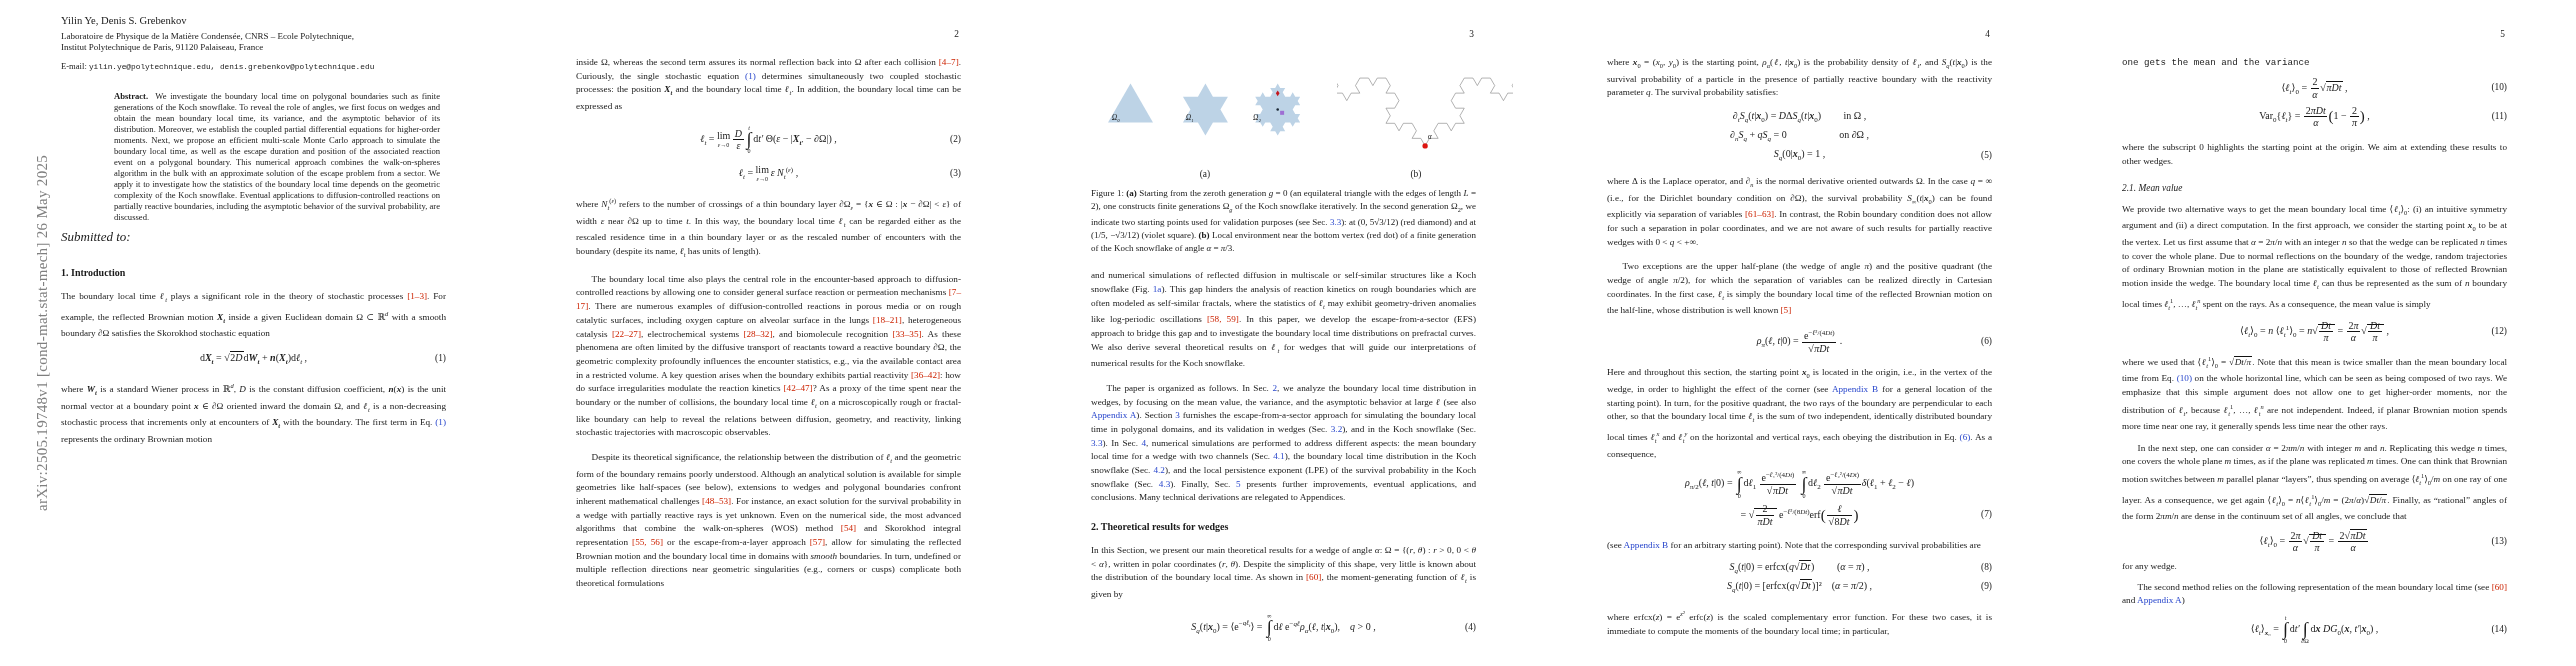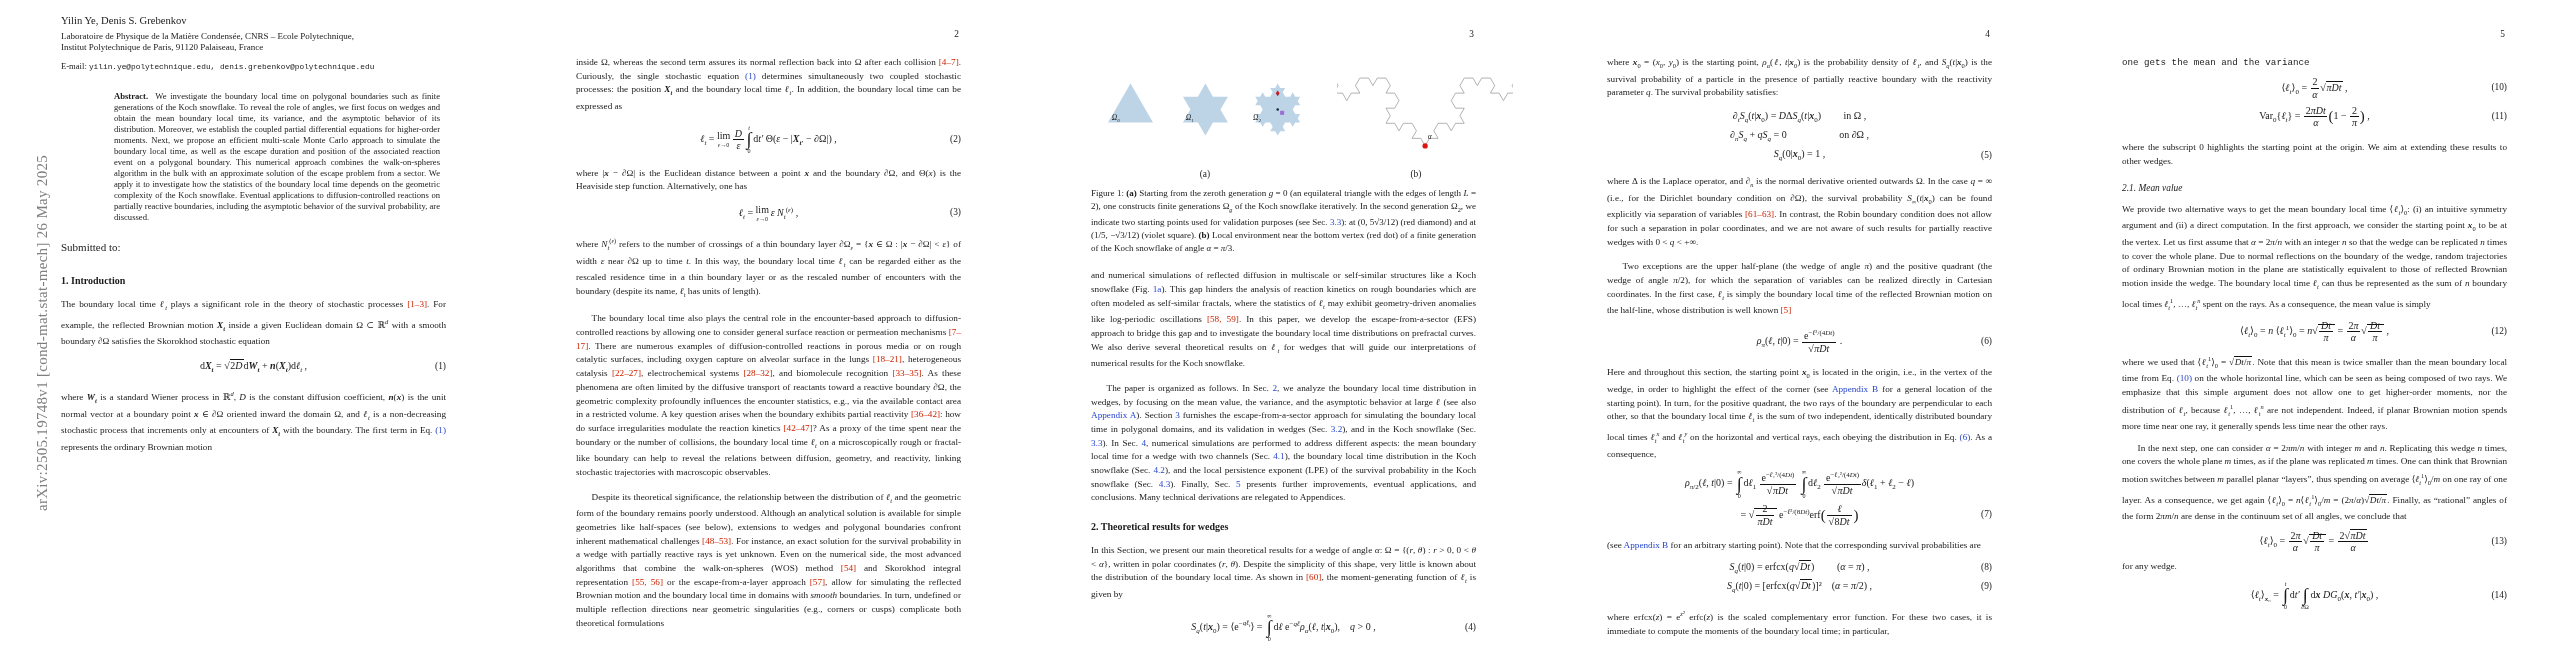--- a/index.html
+++ b/index.html
@@ -15,21 +15,21 @@
          font-size:15px;color:#7f7f7f;letter-spacing:0.3px;}
   .title{margin:119px 0 0 0;font-size:16.7px;line-height:25px;font-weight:bold;}
   .authors{margin-top:14.5px;font-size:10.6px;font-weight:normal;}
   .affil{font-size:9px;line-height:11.7px;}
   .affil-first{margin-top:5px;}
   .emailrow{margin-top:7.2px;font-size:8.6px;}
   .email-addr{font-family:"Liberation Mono","DejaVu Sans Mono",monospace;font-size:7.8px;}
   .abstract{margin:20px 0 0 53px;width:326px;font-size:8.6px;line-height:11px;text-align:justify;}
   .abslabel{font-weight:bold;}
   .keywords{margin-top:40px;font-size:8.6px;line-height:11.7px;text-align:justify;width:367px;}
-  .submitted{font-size:11px;margin-top:18px;}
+  .submitted{font-size:13px;margin-top:6px;font-style:italic;}
   h2.sec{font-size:10px;margin:22px 0 0 0;font-weight:bold;}
   h3.subsec{font-size:9.4px;margin:14.5px 0 0 0;font-weight:normal;font-style:italic;}
   p.body{font-size:9.2px;line-height:13.7px;text-align:justify;margin:12.2px 0 0 0;}
   p.noindent{text-indent:0;}
   p.indent{text-indent:15.6px;}
   p.cont{margin-top:11px;}
   .r{color:#cc2200;} .b{color:#2947cc;}
   
   .eq{position:relative;text-align:center;font-size:10px;margin:11px 0;line-height:1.25;}
   .eq.tight{margin:4.4px 0;}
@@ -86,21 +86,20 @@
               <span>lim</span>
               <span class="l2"><i>ε</i>→0</span>
             </span><span class="fr">
               <span class="n"><i>D</i></span>
               <span class="d"><i>ε</i></span>
             </span><span class="itg">
               <span class="l"><i>t</i></span>
               <span class="g">∫</span>
               <span class="l">0</span>
             </span>d<i>t′</i> Θ(<i>ε</i> − |<b><i>X</i><sub><i>t′</i></sub></b> − ∂Ω|) ,</span><span class="eqno">(2)</span></div>
-      <p class="body noindent">where |<b><i>x</i></b> − ∂Ω| is the Euclidean distance between a point <b><i>x</i></b> and the boundary ∂Ω, and Θ(<i>x</i>) is the Heaviside step function. Alternatively, one has</p>
       <div class="eq"><span><i>ℓ<sub>t</sub></i> = <span class="lim">
               <span>lim</span>
               <span class="l2"><i>ε</i>→0</span>
             </span><i>ε</i> <i>N</i><sub><i>t</i></sub><sup>(<i>ε</i>)</sup> ,</span><span class="eqno">(3)</span></div>
       <p class="body noindent">where <i>N</i><sub><i>t</i></sub><sup>(<i>ε</i>)</sup> refers to the number of crossings of a thin boundary layer ∂Ω<sub><i>ε</i></sub> = {<b><i>x</i></b> ∈ Ω : |<b><i>x</i></b> − ∂Ω| &lt; <i>ε</i>} of width <i>ε</i> near ∂Ω up to time <i>t</i>. In this way, the boundary local time <i>ℓ<sub>t</sub></i> can be regarded either as the rescaled residence time in a thin boundary layer or as the rescaled number of encounters with the boundary (despite its name, <i>ℓ<sub>t</sub></i> has units of length).</p>
       <p class="body indent cont">The boundary local time also plays the central role in the encounter-based approach to diffusion-controlled reactions by allowing one to consider general surface reaction or permeation mechanisms <span class="r">[7–17]</span>. There are numerous examples of diffusion-controlled reactions in porous media or on rough catalytic surfaces, including oxygen capture on alveolar surface in the lungs <span class="r">[18–21]</span>, heterogeneous catalysis <span class="r">[22–27]</span>, electrochemical systems <span class="r">[28–32]</span>, and biomolecule recognition <span class="r">[33–35]</span>. As these phenomena are often limited by the diffusive transport of reactants toward a reactive boundary ∂Ω, the geometric complexity profoundly influences the encounter statistics, e.g., via the available contact area in a restricted volume. A key question arises when the boundary exhibits partial reactivity <span class="r">[36–42]</span>: how do surface irregularities modulate the reaction kinetics <span class="r">[42–47]</span>? As a proxy of the time spent near the boundary or the number of collisions, the boundary local time <i>ℓ<sub>t</sub></i> on a microscopically rough or fractal-like boundary can help to reveal the relations between diffusion, geometry, and reactivity, linking stochastic trajectories with macroscopic observables.</p>
       <p class="body indent cont">Despite its theoretical significance, the relationship between the distribution of <i>ℓ<sub>t</sub></i> and the geometric form of the boundary remains poorly understood. Although an analytical solution is available for simple geometries like half-spaces (see below), extensions to wedges and polygonal boundaries confront inherent mathematical challenges <span class="r">[48–53]</span>. For instance, an exact solution for the survival probability in a wedge with partially reactive rays is yet unknown. Even on the numerical side, the most advanced algorithms that combine the walk-on-spheres (WOS) method <span class="r">[54]</span> and Skorokhod integral representation <span class="r">[55, 56]</span> or the escape-from-a-layer approach <span class="r">[57]</span>, allow for simulating the reflected Brownian motion and the boundary local time in domains with <i>smooth</i> boundaries. In turn, undefined or multiple reflection directions near geometric singularities (e.g., corners or cusps) complicate both theoretical formulations</p>
     </div>
   </div>
 
@@ -221,20 +220,21 @@
               <span class="n">2<i>π</i></span>
               <span class="d"><i>α</i></span>
             </span><span class="sq"><span class="rd">√</span><span class="ov"><span class="fr">
                   <span class="n"><i>Dt</i></span>
                   <span class="d"><i>π</i></span>
                 </span></span></span> = <span class="fr">
               <span class="n">2<span class="sq"><span class="rd">√</span><span class="ov"><i>πDt</i></span></span></span>
               <span class="d"><i>α</i></span>
             </span></span><span class="eqno">(13)</span></div>
       <p class="body noindent" style="margin-top:6.7px;">for any wedge.</p>
+      <p class="body indent" style="margin-top:6.7px;">The second method relies on the following representation of the mean boundary local time (see <span class="r">[60]</span> and <span class="b">Appendix A</span>)</p>
       <div class="eq tight" style="margin-top:6.7px;"><span>⟨<i>ℓ<sub>t</sub></i>⟩<sub><b><i>x</i></b>₀</sub> = <span class="itg">
               <span class="l"><i>t</i></span>
               <span class="g">∫</span>
               <span class="l">0</span>
             </span>d<i>t′</i><span class="itg">
               <span class="l">&nbsp;</span>
               <span class="g">∫</span>
               <span class="l">∂Ω</span>
             </span>d<b><i>x</i></b> <i>DG</i><sub>0</sub>(<b><i>x</i></b>, <i>t′</i>|<b><i>x</i></b><sub>0</sub>) ,</span><span class="eqno">(14)</span></div>
     </div>

